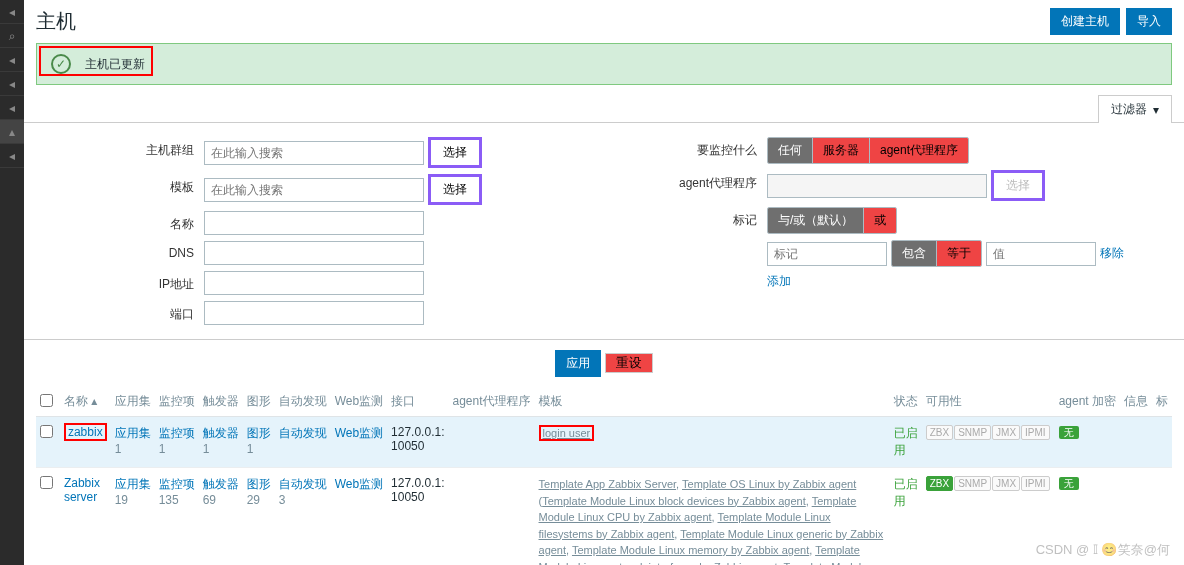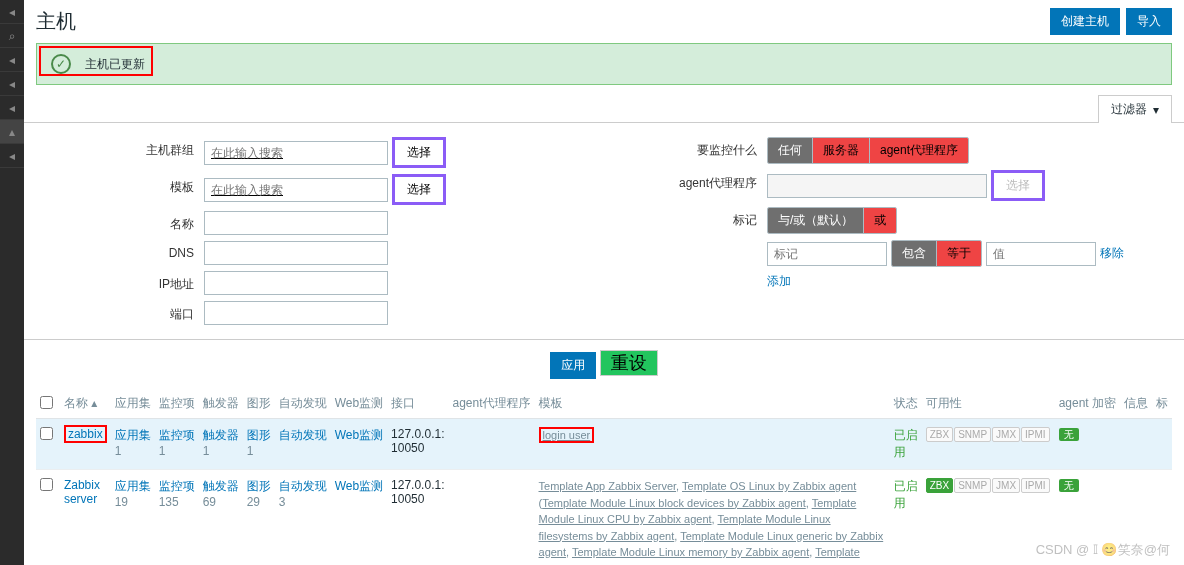--- a/index.html
+++ b/index.html
@@ -8,37 +8,37 @@
 
 .sidebar { width: 24px; background: #2b2b2b; min-height: 100vh; }
 .sidebar-item { height: 24px; border-bottom: 1px solid #3a3a3a; color: #888; display: flex; align-items: center; justify-content: center; }
 
 .main { flex: 1; padding: 0; position: relative; overflow: hidden; }
 
 .header { display: flex; align-items: center; justify-content: space-between; padding: 8px 12px 4px; }
 .header h1 { font-size: 20px; font-weight: normal; }
 .header-btns { display: flex; gap: 6px; }
 .btn-primary { background: #0275b8; color: #fff; border: 1px solid #0275b8; padding: 4px 10px; cursor: pointer; font-size: 12px; }
-.btn-default { background: #22c55e; border: 1px solid #ccc; padding: 0 10px; cursor: pointer; font-size: 18px; }
+.btn-default { background: #ef4444; border: 1px solid #ccc; padding: 0 10px; cursor: pointer; font-size: 13px; }
 .btn-default:disabled { color: #aaa; background: #f5f5f5; }
 
 .success-banner { margin: 4px 12px 0; background: #d4edda; border: 1px solid #7fc97f; padding: 10px 14px; display: flex; align-items: center; gap: 14px; position: relative; }
 .success-hl { position: absolute; left: 2px; top: 2px; width: 114px; height: 30px; border: 2px solid red; pointer-events: none; }
 .check-circle { width: 20px; height: 20px; border: 2px solid #4a8a4a; border-radius: 50%; display: flex; align-items: center; justify-content: center; color: #4a8a4a; font-size: 12px; }
 
 .filter-tab-row { margin-top: 10px; border-bottom: 1px solid #ccc; display: flex; justify-content: flex-end; padding-right: 12px; }
 .filter-tab { border: 1px solid #ccc; border-bottom: none; padding: 5px 12px; background: #fff; margin-bottom: -1px; display: flex; gap: 6px; align-items: center; }
 
 .filter-panel { padding: 14px 40px 8px; display: flex; gap: 46px; border-bottom: 1px solid #ccc; }
 .filter-col { flex: 1; }
 .form-row { display: flex; align-items: flex-start; margin-bottom: 6px; }
 .form-label { width: 140px; text-align: right; padding-right: 10px; padding-top: 5px; color: #333; }
 .form-ctrl { flex: 1; display: flex; gap: 4px; align-items: center; flex-wrap: wrap; }
 input[type=text] { border: 1px solid #acbbc2; padding: 4px 6px; font-size: 12px; }
-.wide-input { width: 184px; text-decoration: underline; }
+.wide-input { width: 220px; }
 .tag-input { width: 120px; }
 .val-input { width: 110px; }
 .proxy-input { width: 220px; background: #f5f5f5; }
 .btn-sm { border: 3px solid #8b5cf6; background: #fff; padding: 4px 12px; cursor: pointer; font-size: 12px; }
 
 .seg-group { display: inline-flex; border: 1px solid #acbbc2; border-radius: 2px; overflow: hidden; }
 .seg-btn { padding: 4px 10px; background: #ef4444; border: none; border-right: 1px solid #acbbc2; cursor: pointer; font-size: 12px; }
 .seg-btn:last-child { border-right: none; }
 .seg-btn.active { background: #6f6f6f; color: #fff; }
 

